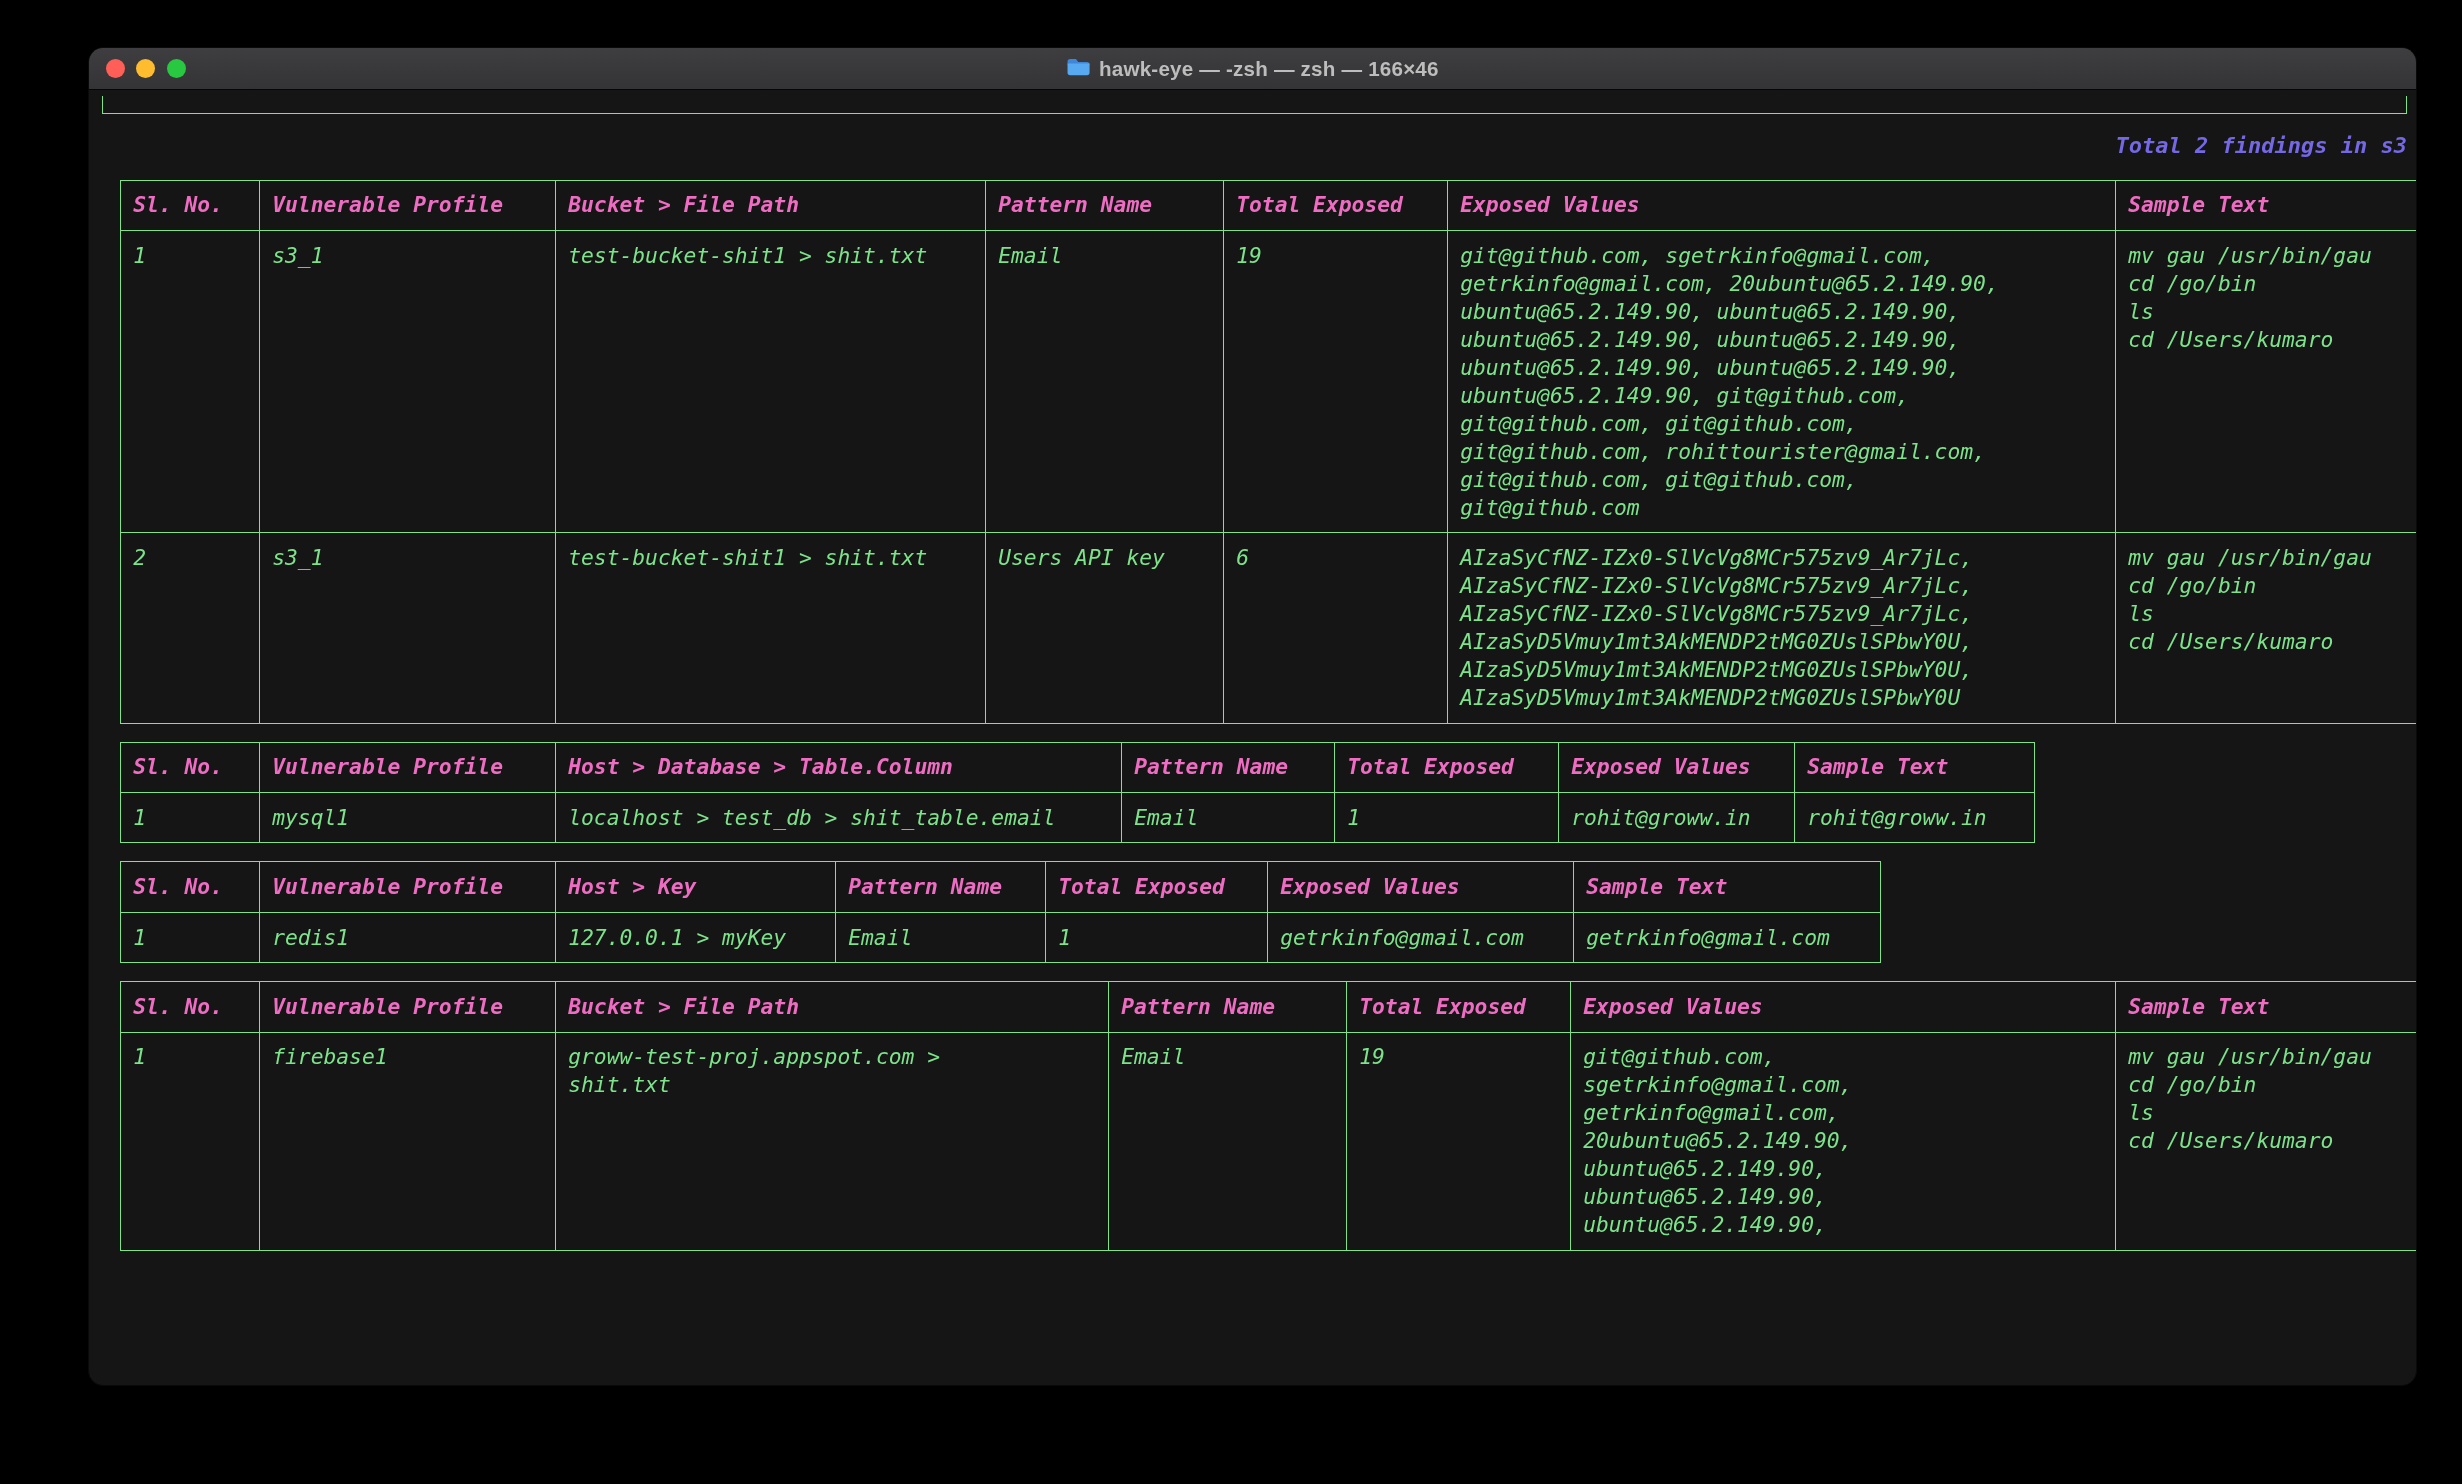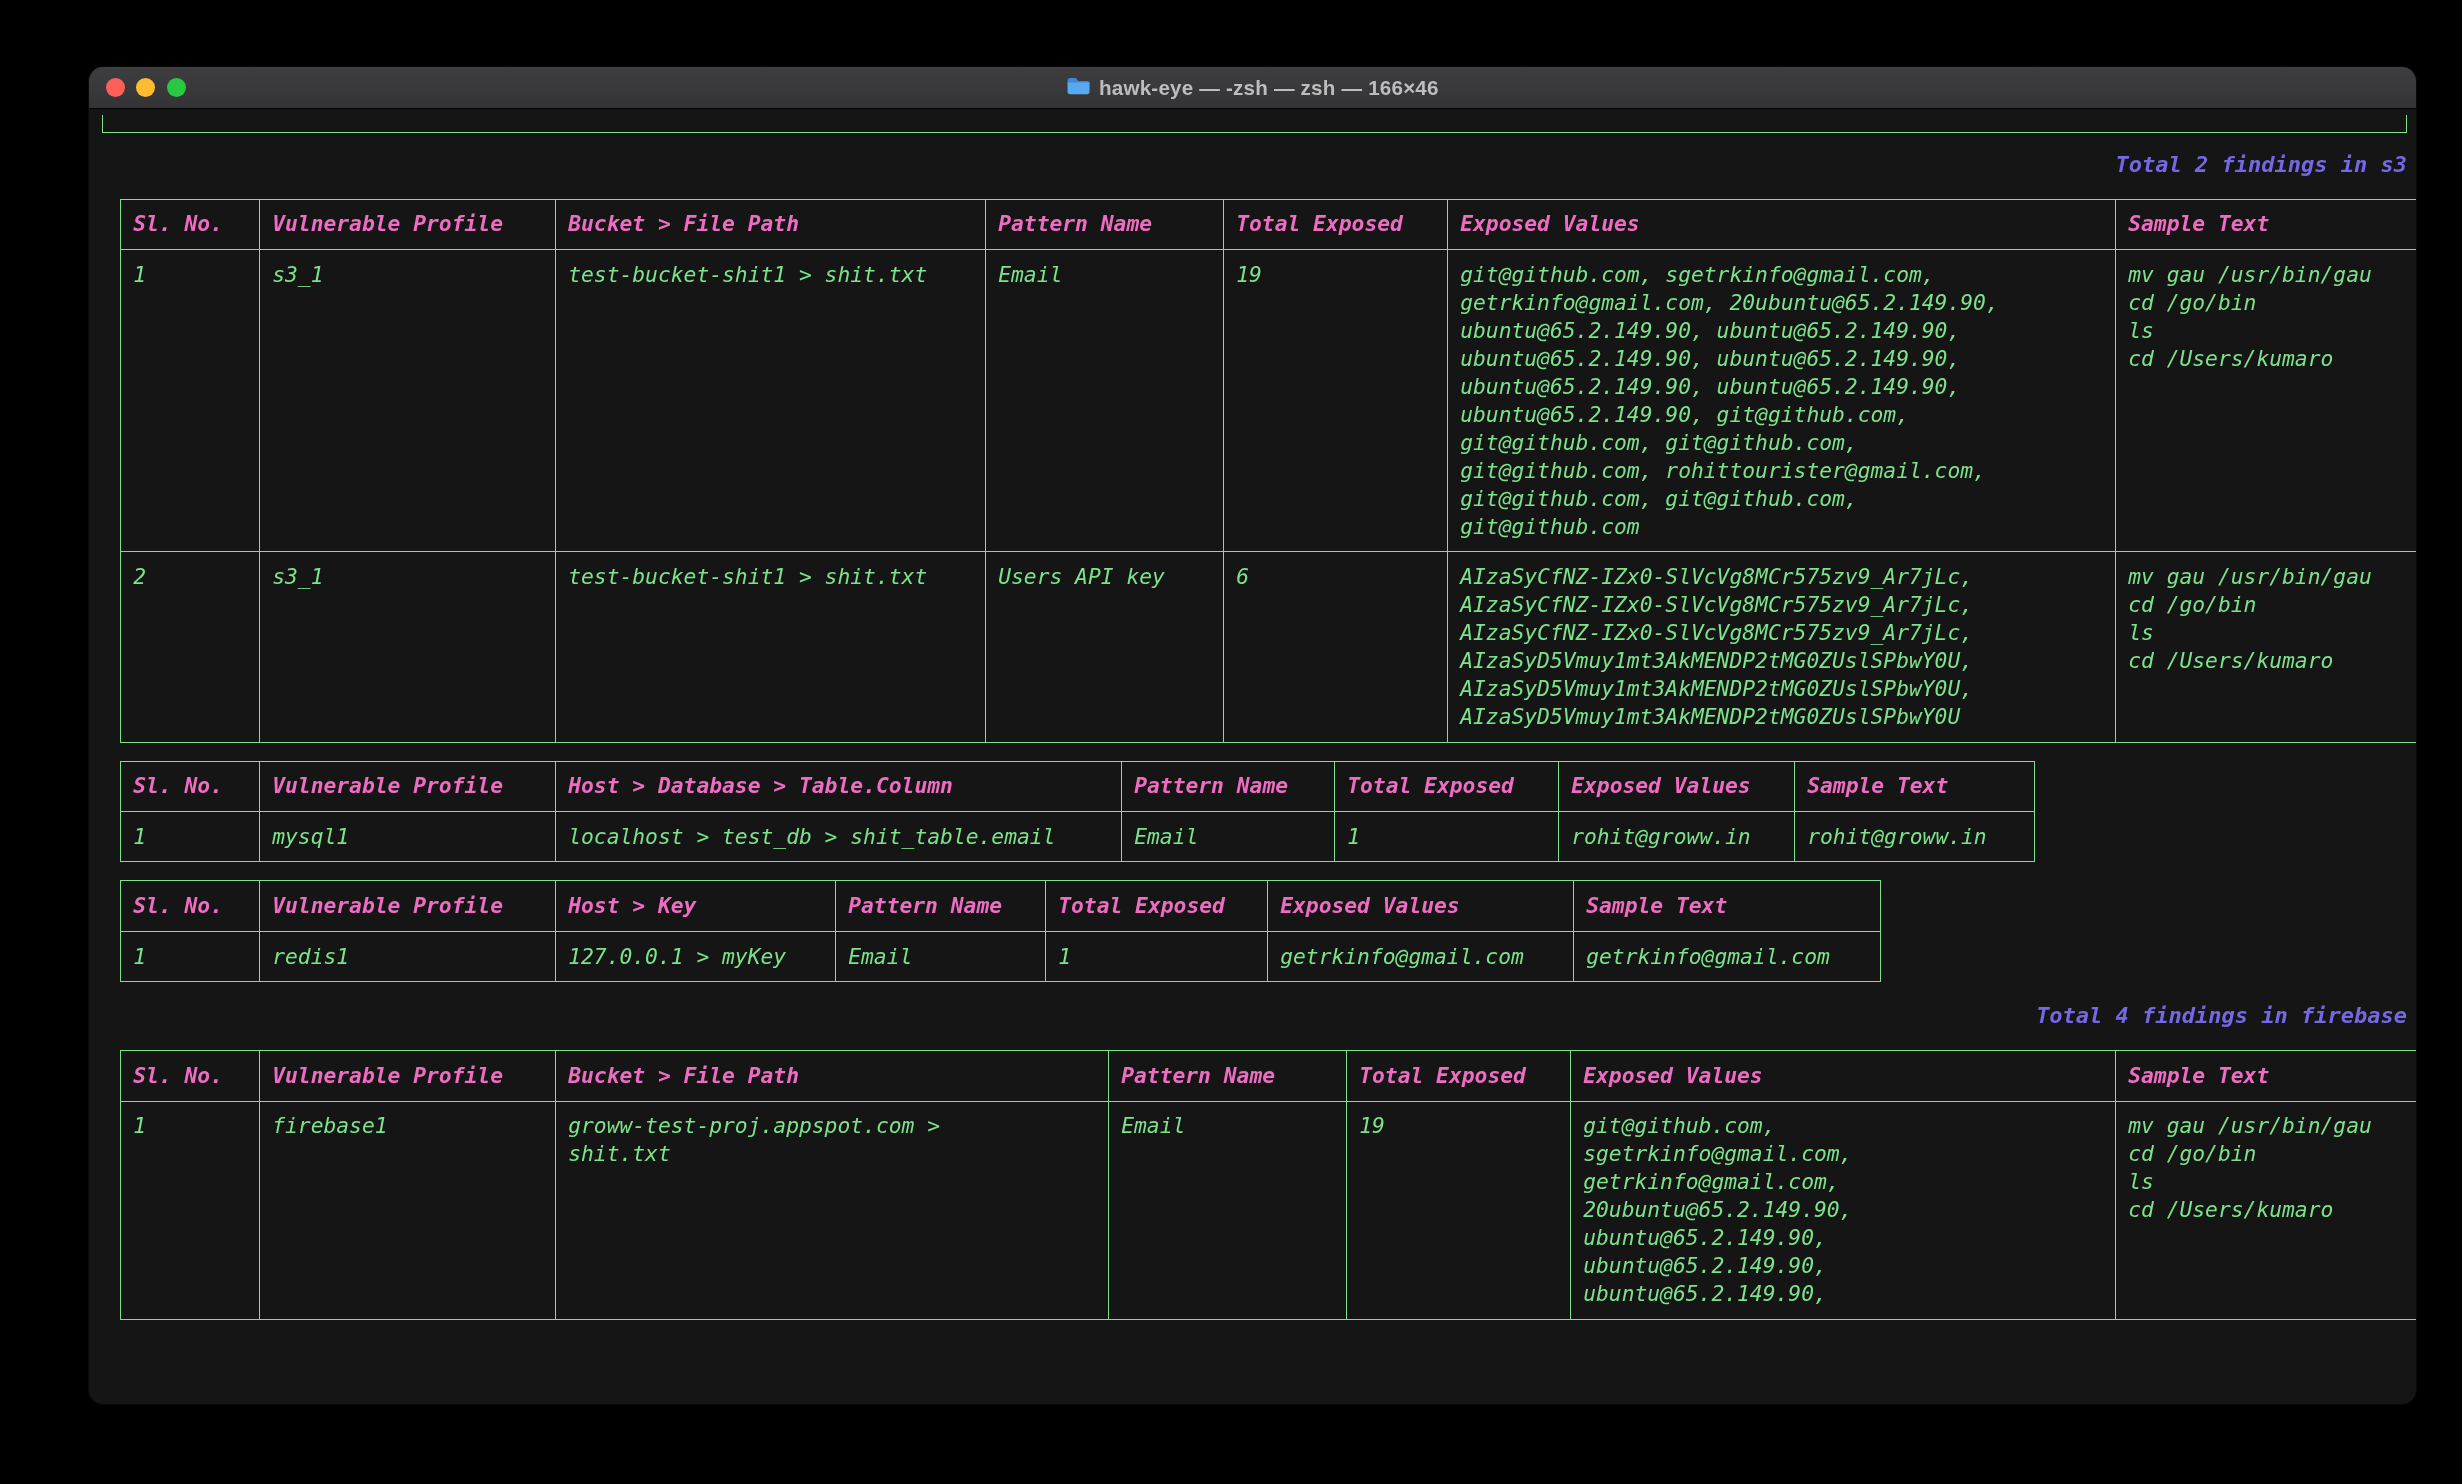--- a/index.html
+++ b/index.html
@@ -13,21 +13,21 @@
   }
   *{box-sizing:border-box;}
   html,body{margin:0;padding:0;}
   body{
     width:2462px;height:1484px;position:relative;
     background:#000;
     font-family:"DejaVu Sans Mono",monospace;
     overflow:hidden;
   }
   .window{
-    position:absolute;left:88px;top:66px;width:2329px;height:1339px;
+    position:absolute;left:88px;top:47px;width:2329px;height:1339px;
     background:var(--term-bg);
     border-radius:15.2px;
     overflow:hidden;
     border:0.8px solid #0a0a0a;
     box-shadow:0 34px 91px rgba(0,0,0,.85), inset 0 0.8px 0 rgba(255,255,255,.05);
   }
   .titlebar{
     height:42px;
     background:linear-gradient(var(--titlebar-top),var(--titlebar-bottom));
     border-bottom:0.8px solid #050505;
@@ -236,21 +236,20 @@
                 <td>127.0.0.1 &gt; myKey</td>
                 <td>Email</td>
                 <td>1</td>
                 <td>getrkinfo@gmail.com</td>
                 <td>getrkinfo@gmail.com</td>
               </tr>
             </tbody>
           </table>
         </div>
         <div class="section" style="width: 2305px;">
-          <div class="section-title">Total 4 findings in firebase</div>
           <table style="width: 2305px;">
             <colgroup>
               <col style="width: 139px;">
               <col style="width: 296px;">
               <col style="width: 553px;">
               <col style="width: 238px;">
               <col style="width: 224px;">
               <col style="width: 545px;">
               <col style="width: 310px;">
             </colgroup>

